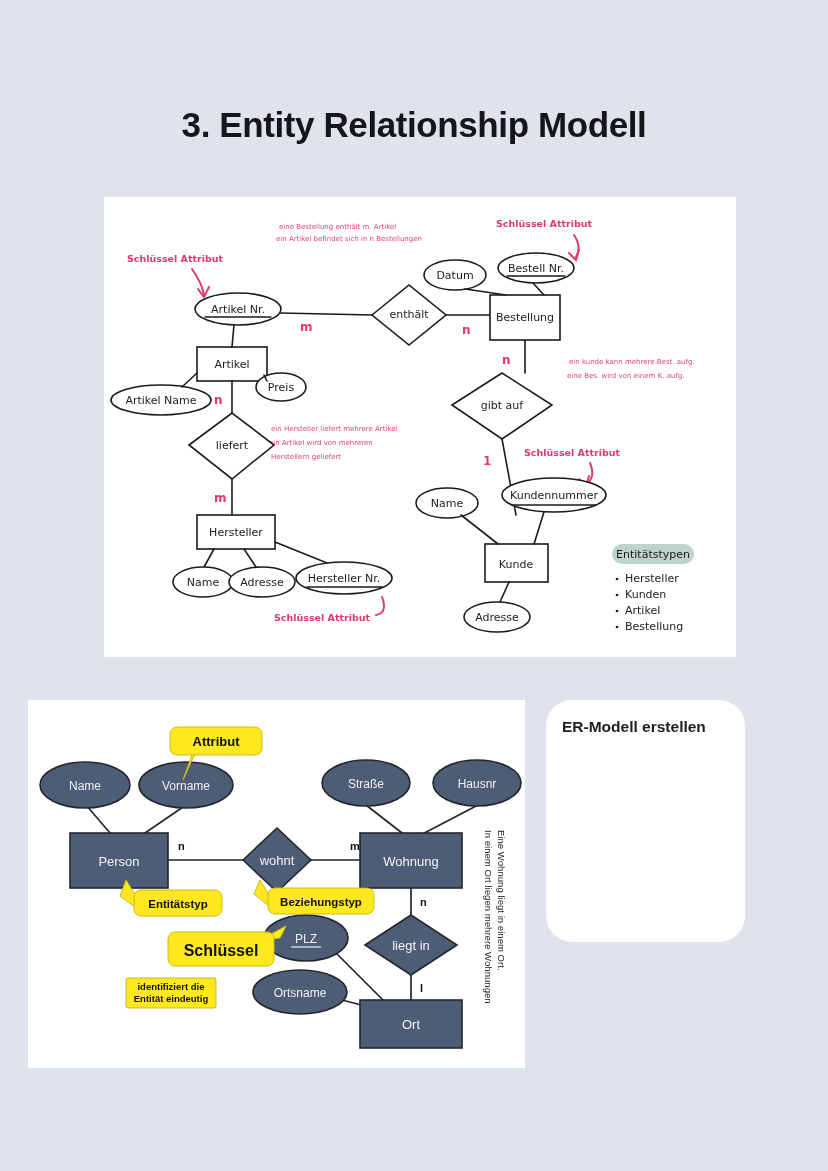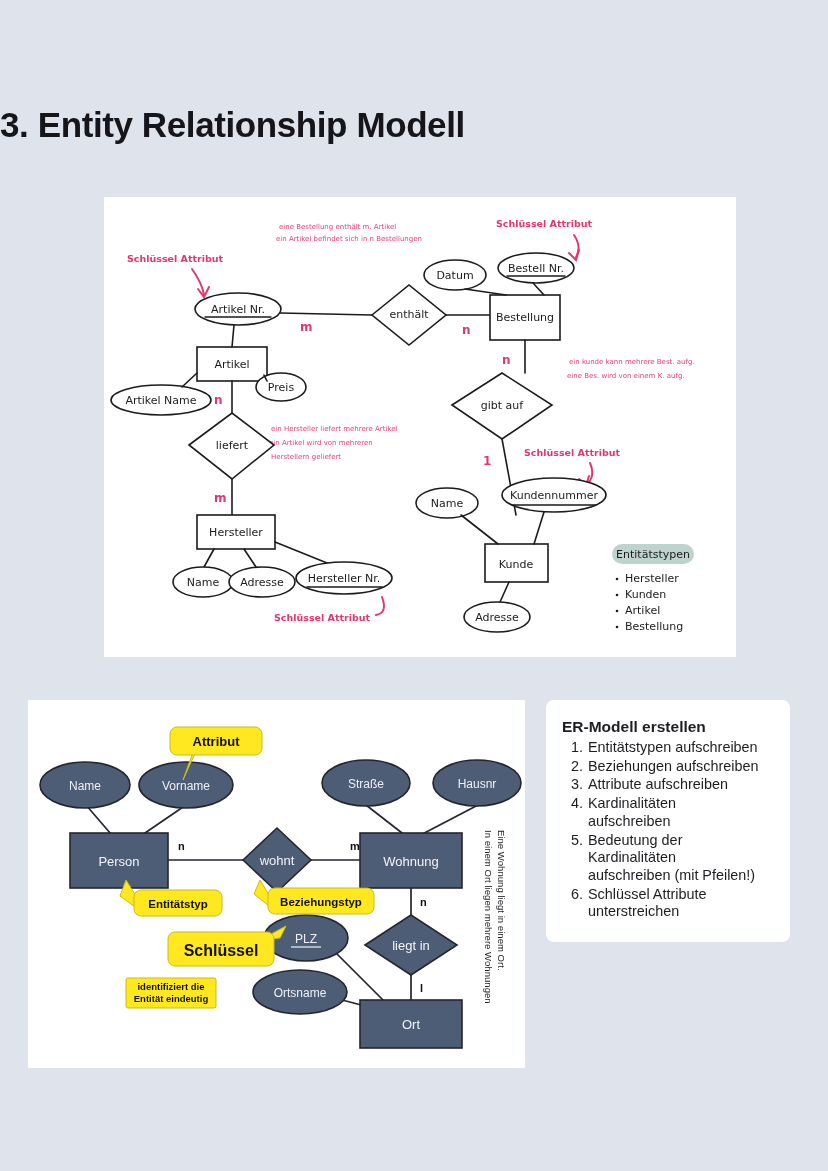--- a/index.html
+++ b/index.html
@@ -5,39 +5,40 @@
   html,body{margin:0;padding:0;}
   body{
     width:828px;height:1171px;
     background:#dfe3ec;
     font-family:"Liberation Sans", sans-serif;
     overflow:hidden;position:relative;
   }
   
   #page-title{
     position:absolute;left:0;top:105px;width:828px;
+    text-align:center;
     font-size:35px;font-weight:bold;color:#15151a;
     letter-spacing:-0.4px;
   }
   
   #card-handwritten{
     position:absolute;left:104px;top:197px;width:632px;height:460px;
     background:#ffffff;
   }
   #card-handwritten svg{display:block;}
   
   #card-er{
     position:absolute;left:28px;top:700px;width:497px;height:368px;
     background:#ffffff;
   }
   #card-er svg{display:block;}
   
   #card-steps{
-    position:absolute;left:546px;top:700px;width:244px;height:242px;
-    background:#ffffff;border-radius:8px;
+    position:absolute;left:546px;top:700px;width:199px;height:242px;
+    background:#ffffff;border-radius:26px;
     padding:18px 28px 14px 16px;box-sizing:border-box;
   }
   #card-steps h2{
     margin:0 0 3px 0;font-size:15.5px;font-weight:bold;color:#1d1d22;
   }
   #card-steps ol{
     margin:0;padding-left:25px;font-size:14.4px;color:#1d1d22;line-height:1.23;
   }
   #card-steps ol li{margin:0 0 1px 0;padding-left:1px;}
   .ink{fill:none;stroke:#1b1b1b;stroke-width:1.6;stroke-linecap:round;stroke-linejoin:round;}
@@ -336,21 +337,13 @@
 
     <g>
       <text class="vert-note" transform="translate(470,130) rotate(90)">Eine Wohnung liegt in einem Ort.</text>
       <text class="vert-note" transform="translate(457,130) rotate(90)">In einem Ort liegen mehrere Wohnungen</text>
     </g>
   </svg>
 </div>
 
 <div id="card-steps">
   <h2>ER-Modell erstellen</h2>
-  <ol>
-    <li>Entitätstypen aufschreiben</li>
-    <li>Beziehungen aufschreiben</li>
-    <li>Attribute aufschreiben</li>
-    <li>Kardinalitäten aufschreiben</li>
-    <li>Bedeutung der Kardinalitäten aufschreiben (mit Pfeilen!)</li>
-    <li>Schlüssel Attribute unterstreichen</li>
-  </ol>
 </div>
 
 </body></html>

